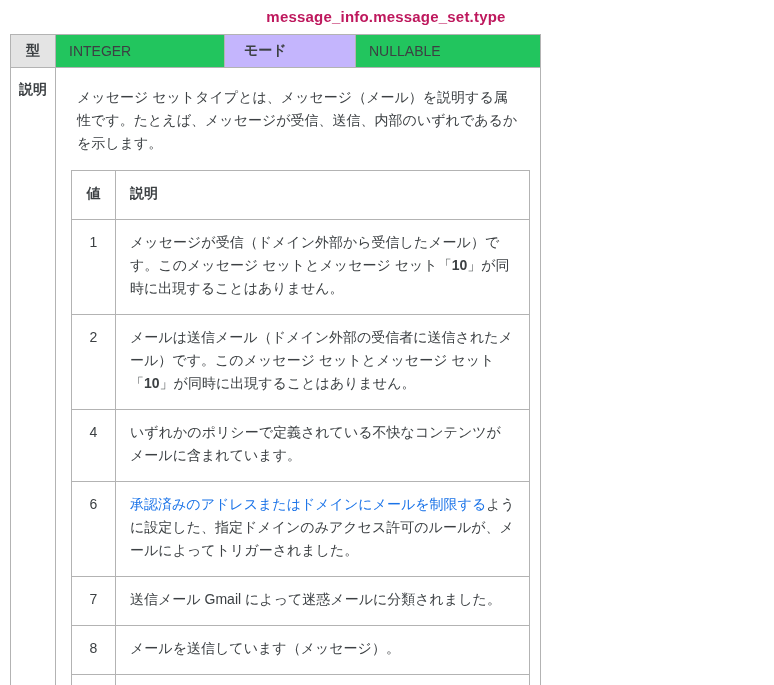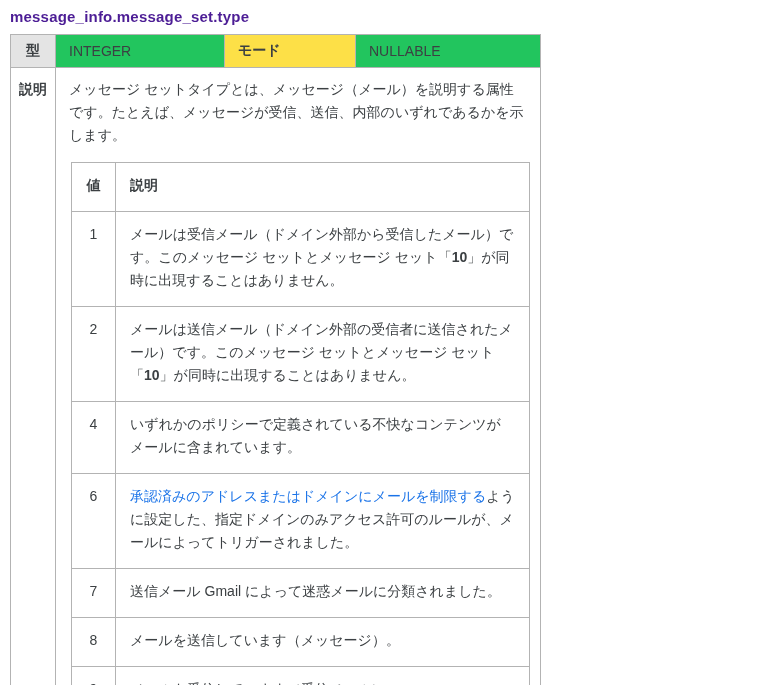--- a/index.html
+++ b/index.html
@@ -10,23 +10,24 @@
     overflow: hidden;
     background: #ffffff;
     font-family: "Liberation Sans", "DejaVu Sans", sans-serif;
   }
   .page {
     padding: 8px 0 0 10px;
   }
   .field-title {
     font-size: 15px;
     font-weight: bold;
-    color: #4c1d95;
+    color: #be185d;
     margin: 0 12px 9px 0;
     letter-spacing: 0.2px;
+    text-align: center;
   }
   table {
     border-collapse: collapse;
     font-size: 14px;
     color: #3c4043;
   }
   
   .field-table {
     width: 531px;
     table-layout: fixed;
@@ -40,44 +41,44 @@
   .col-label   { width: 45px; }
   .col-typeval { width: 169px; }
   .col-mode    { width: 131px; }
   .field-table th.label-cell {
     background: #e4e4e4;
     font-weight: bold;
     text-align: center;
     padding: 7px 6px;
   }
   .field-table th.mode-cell {
-    background: #fde047;
+    background: #c4b5fd;
     font-weight: bold;
     text-align: left;
-    padding: 7px 13px;
+    padding: 7px 19px;
   }
   .field-table td.value-cell-outer {
     background: #22c55e;
     padding: 7px 13px;
   }
   .field-table th.desc-label-cell {
     background: #ffffff;
     font-weight: bold;
     text-align: center;
     vertical-align: top;
     padding: 10px 8px;
     line-height: 22px;
   }
   .field-table td.desc-content-cell {
     background: #ffffff;
     vertical-align: top;
     padding: 10px 13px 40px 13px;
   }
   .desc-paragraph {
-    margin: 0;
+    margin: 8px;
     line-height: 23px;
   }
   
   .values-table {
     width: 459px;
     margin: 15px 0 0 2px;
     table-layout: fixed;
   }
   .values-table th, .values-table td {
     border: 1px solid #b3b3b3;
@@ -140,21 +141,21 @@
             </colgroup>
             <thead>
               <tr>
                 <th class="value-header">値</th>
                 <th>説明</th>
               </tr>
             </thead>
             <tbody>
                 <tr>
     <td class="value-cell">1</td>
-    <td class="value-description-cell"><span>メールは受信メール（ドメイン外部から受信したメール）です。このメッセージ セットとメッセージ セット「</span><strong>10</strong><span>」が同時に出現することはありません。</span></td>
+    <td class="value-description-cell"><span>メッセージが受信（ドメイン外部から受信したメール）です。このメッセージ セットとメッセージ セット「</span><strong>10</strong><span>」が同時に出現することはありません。</span></td>
   </tr>
                 <tr>
     <td class="value-cell">2</td>
     <td class="value-description-cell"><span>メールは送信メール（ドメイン外部の受信者に送信されたメール）です。このメッセージ セットとメッセージ セット「</span><strong>10</strong><span>」が同時に出現することはありません。</span></td>
   </tr>
                 <tr>
     <td class="value-cell">4</td>
     <td class="value-description-cell"><span>いずれかのポリシーで定義されている不快なコンテンツがメールに含まれています。</span></td>
   </tr>
                 <tr>

